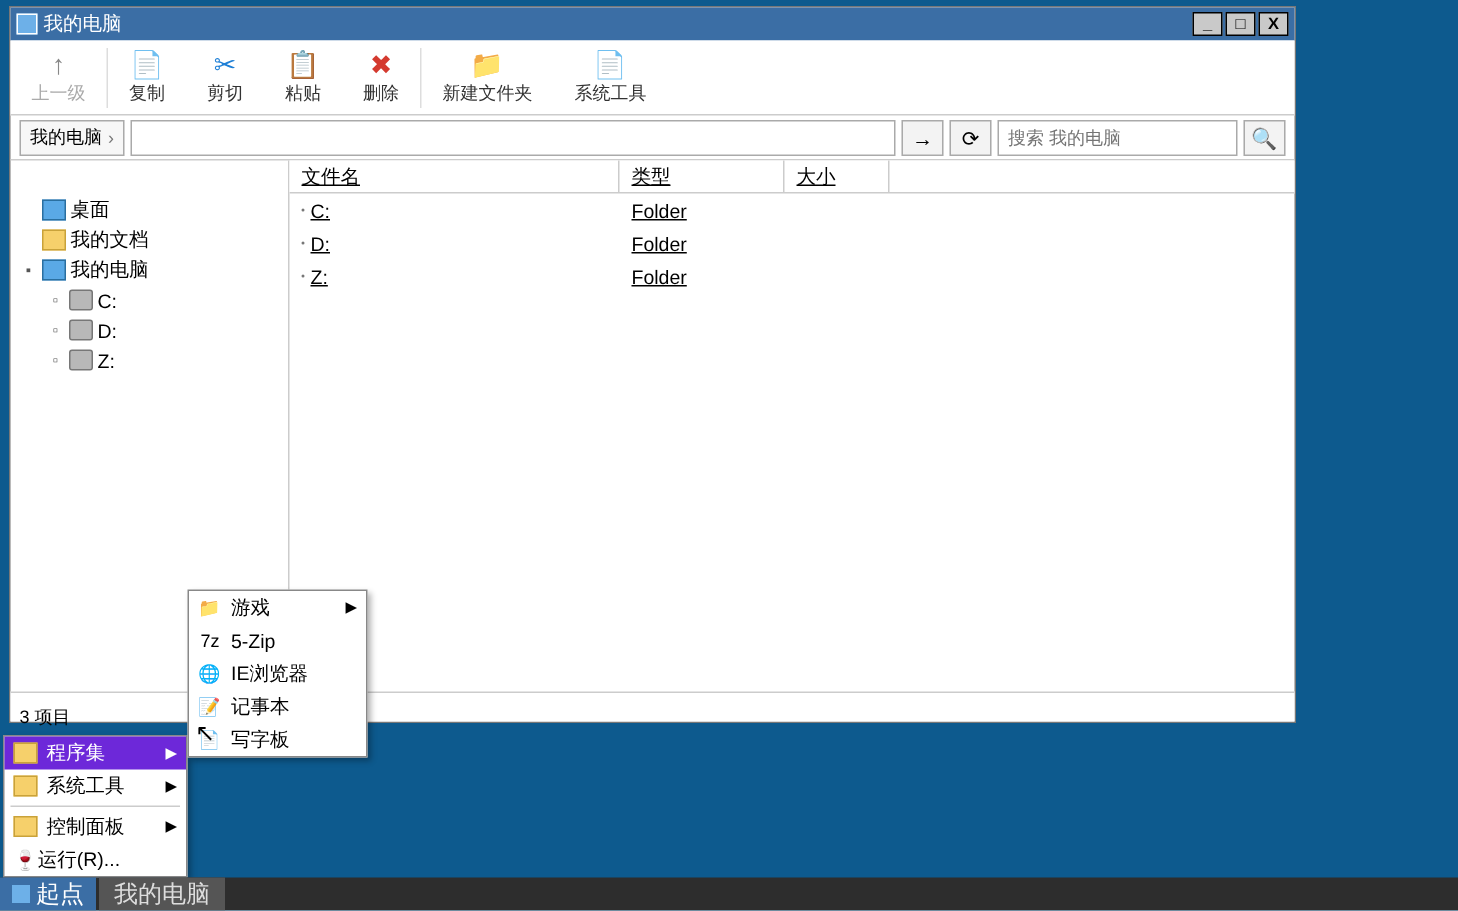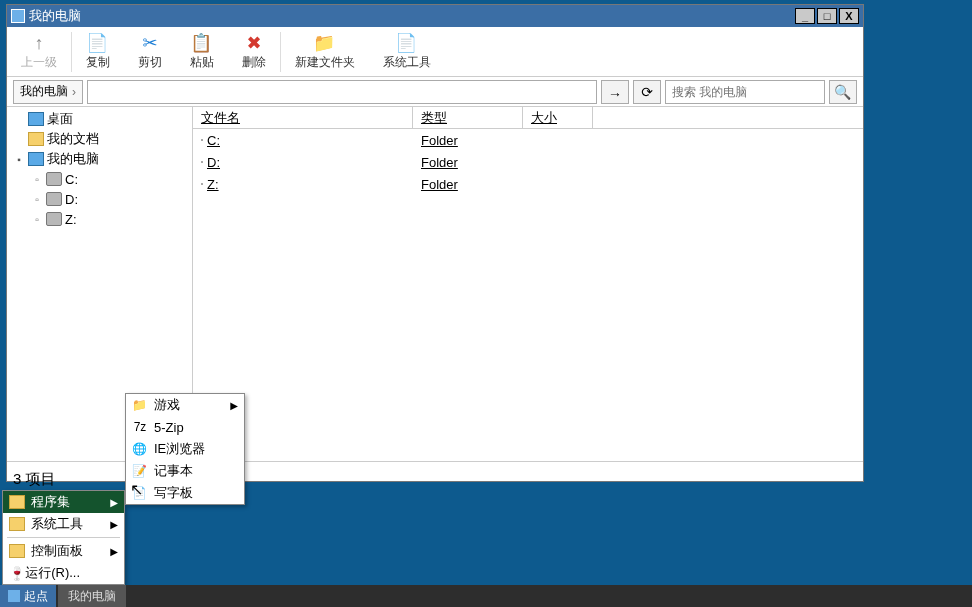--- a/index.html
+++ b/index.html
@@ -36,34 +36,34 @@
 .ico.folder { background: #f6d06b; border: 1px solid #c9a23a; }
 .ico.drive { background: #b8b8b8; border: 1px solid #777; border-radius: 2px; }
 
 .list { flex: 1; display: flex; flex-direction: column; text-decoration: underline; }
 .cols { display: flex; height: 22px; border-bottom: 1px solid #ccc; font-size: 13px; background: #fff; }
 .cols .ch { border-right: 1px solid #ccc; padding: 2px 8px; }
 .rows { flex: 1; }
 .rows .row { display: flex; height: 22px; align-items: center; font-size: 13px; }
 .rows .cell { padding: 0 8px; display: flex; align-items: center; gap: 4px; }
 
-.status { height: 20px; border-top: 1px solid #ccc; font-size: 15px; padding: 8px 6px; background: #fff; }
+.status { height: 20px; border-top: 1px solid #ccc; font-size: 12px; padding: 8px 6px; background: #fff; }
 
 .startmenu { position: absolute; left: 2px; bottom: 22px; width: 123px; background: #fff; border: 1px solid #888; font-size: 13px; box-shadow: 2px 2px 4px rgba(0,0,0,0.3); }
 .startmenu .mi { display: flex; align-items: center; height: 22px; padding: 0 6px; cursor: pointer; position: relative; }
-.startmenu .mi.sel { background: #14532d; color: #fff; }
+.startmenu .mi.sel { background: #6d28d9; color: #fff; }
 .startmenu .mi .ico { width: 16px; height: 14px; margin-right: 6px; }
 .startmenu .mi .arr { margin-left: auto; font-size: 10px; }
 .startmenu .sep { height: 1px; background: #ccc; margin: 2px 4px; }
 
 .submenu { position: absolute; left: 125px; bottom: 102px; width: 120px; background: #fff; border: 1px solid #888; font-size: 13px; box-shadow: 2px 2px 4px rgba(0,0,0,0.3); }
 .submenu .mi { display: flex; align-items: center; height: 22px; padding: 0 6px; cursor: pointer; }
 .submenu .mi .ico2 { width: 16px; height: 14px; margin-right: 6px; display: flex; align-items: center; justify-content: center; font-size: 12px; }
 
-.taskbar { position: absolute; left: 0; bottom: 0; width: 972px; height: 22px; background: #2d2d2d; display: flex; align-items: center; font-size: 12px; color: #ddd; }
+.taskbar { position: absolute; left: 0; bottom: 0; width: 972px; height: 22px; background: #2d2d2d; display: flex; align-items: center; font-size: 16px; color: #ddd; }
 .taskbar .start { background: #3b6ea5; height: 100%; padding: 0 8px; display: flex; align-items: center; cursor: pointer; color: #fff; }
 .taskbar .start .grid { width: 12px; height: 12px; background: #6db0e8; margin-right: 4px; }
 .taskbar .task { background: #555; height: 100%; padding: 0 10px; display: flex; align-items: center; margin-left: 2px; cursor: pointer; }
 
 .cursor { position: absolute; left: 130px; bottom: 108px; font-size: 16px; color: #000; pointer-events: none; }
 </style>
 </head>
 <body>
 
 <div class="window">
@@ -116,21 +116,21 @@
     </div>
     <div class="path"></div>
     <div class="btn">→</div>
     <div class="btn">⟳</div>
     <input class="search" placeholder="搜索 我的电脑" style="">
     <div class="btn">🔍</div>
   </div>
 
   <div class="body">
     <div class="tree" id="tree">
-        <div class="node" style="padding-left: 6px;">
+        <div class="node" style="padding-left: 6px; margin-top: 21px;">
           <span class="exp"></span>
           <span class="ico pc"></span>
           <span>桌面</span>
         </div>
         <div class="node" style="padding-left: 6px;">
           <span class="exp"></span>
           <span class="ico folder"></span>
           <span>我的文档</span>
         </div>
         <div class="node" style="padding-left: 6px;">

